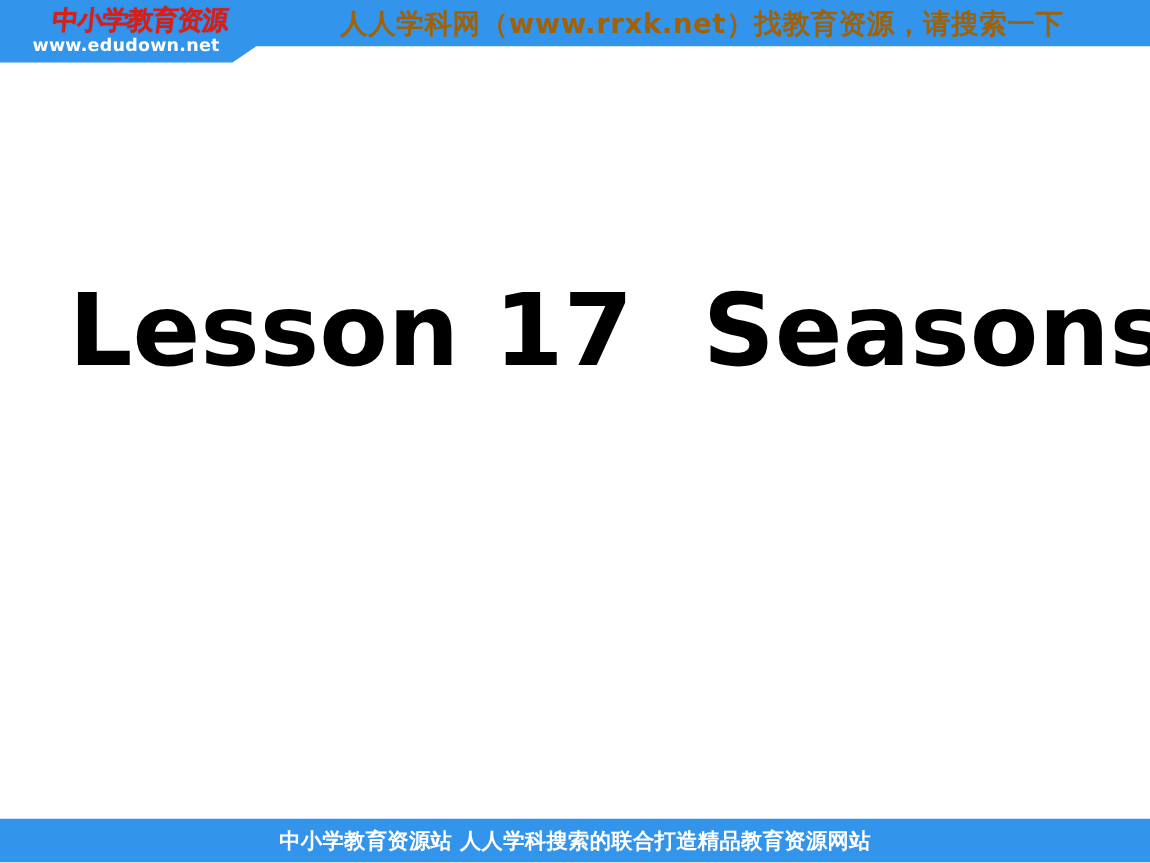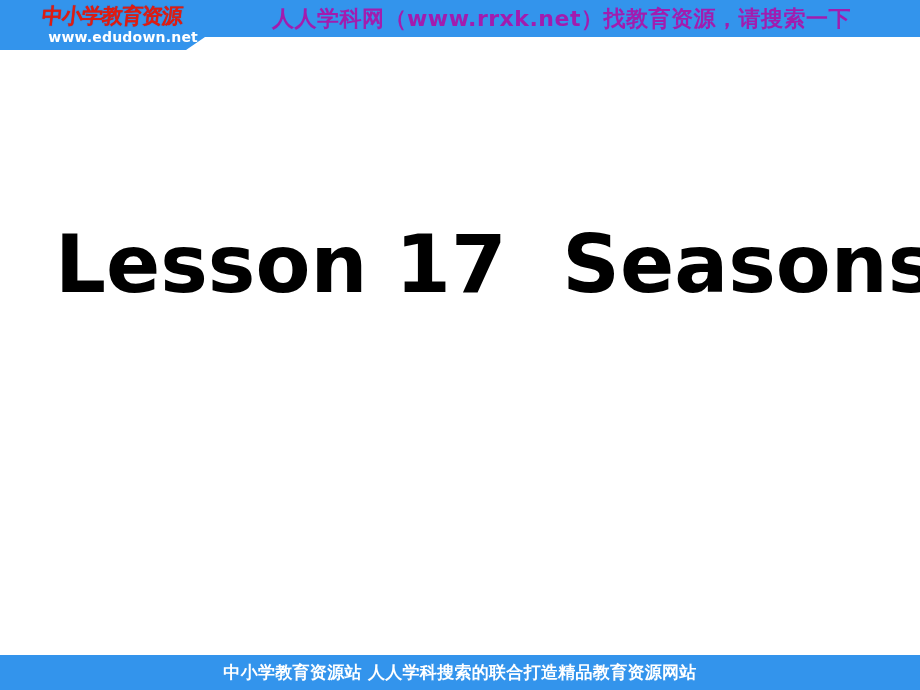--- a/index.html
+++ b/index.html
@@ -68,40 +68,40 @@
     letter-spacing: -1px;
     white-space: nowrap;
     text-shadow: 0 0 1px rgba(160,0,0,0.55);
     transform: skewX(-6deg);
   }
   .logo-url {
     position: absolute;
     left: 0;
     top: 28px;
     width: 172px;
-    text-align: right;
+    text-align: left;
     font-family: "DejaVu Sans", sans-serif;
     font-size: 14px;
     font-weight: bold;
     color: #ffffff;
     letter-spacing: 0.2px;
     white-space: nowrap;
   }
 
   .banner-text {
     position: absolute;
     left: 272px;
     top: 3px;
     height: 31px;
     display: flex;
     align-items: center;
     font-family: "DejaVu Sans", sans-serif;
     font-size: 22px;
     font-weight: bold;
-    color: #a21caf;
+    color: #a16207;
     letter-spacing: 0.5px;
     white-space: nowrap;
   }
 
   
   .title-area {
     position: absolute;
     left: 0;
     top: 200px;
     width: 752px;

